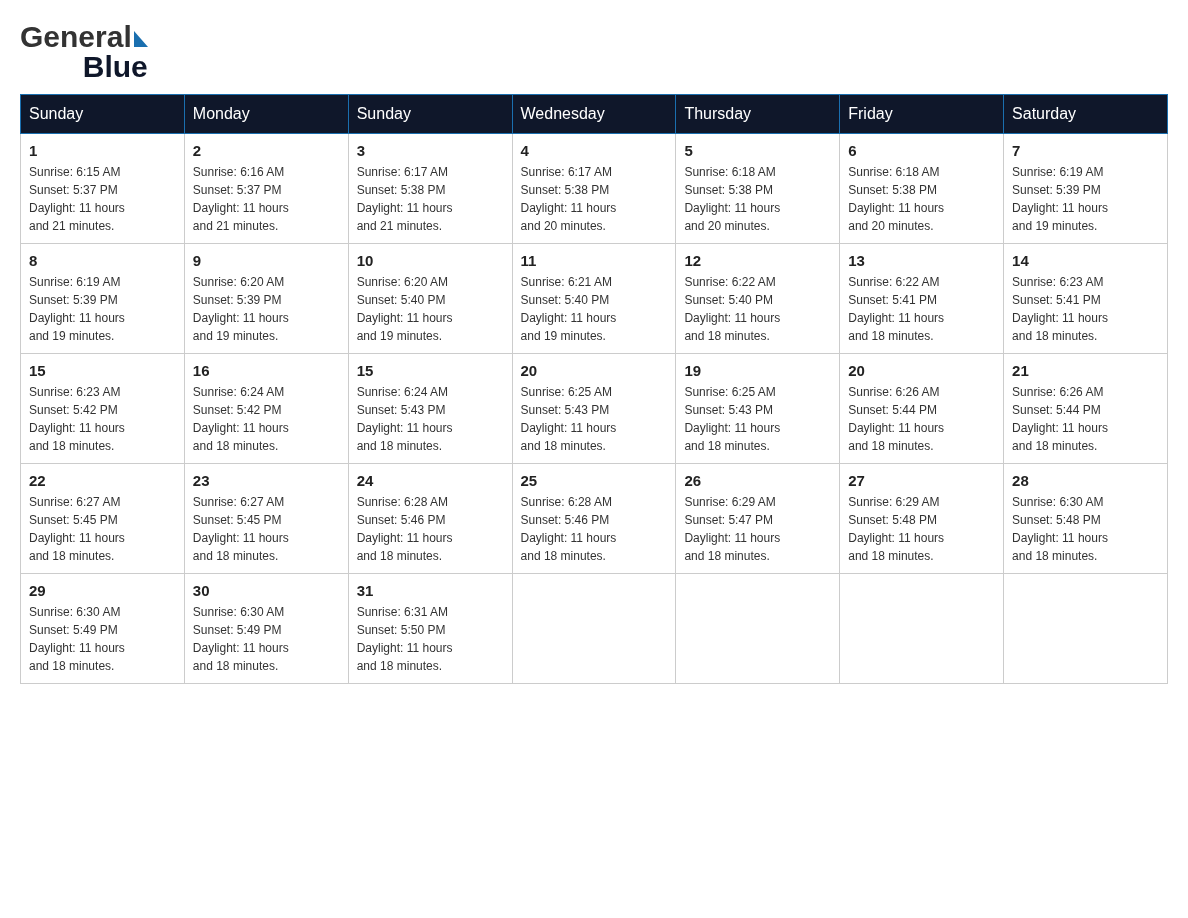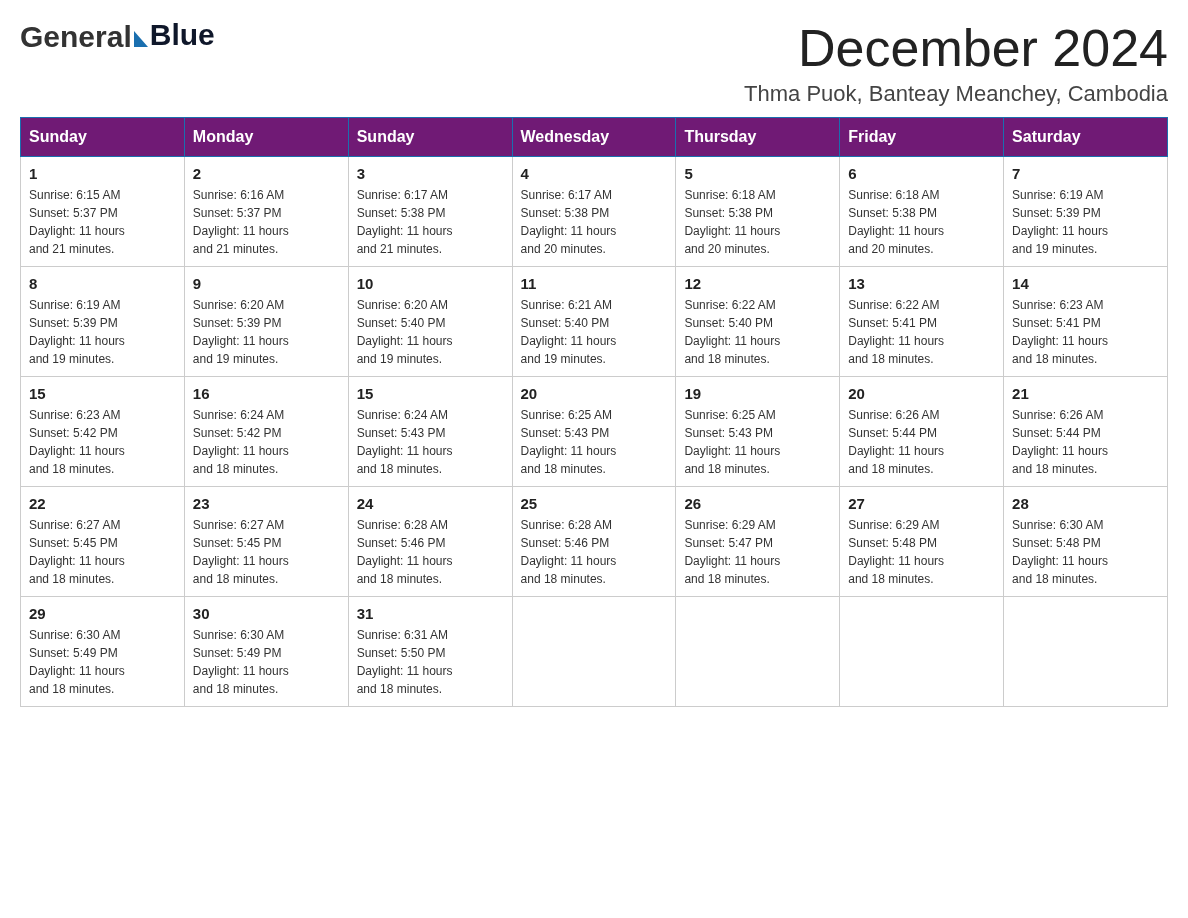--- a/index.html
+++ b/index.html
@@ -11,22 +11,22 @@
       padding: 20px;
     }
     .header-area {
       display: flex;
       justify-content: space-between;
       align-items: flex-start;
       margin-bottom: 10px;
     }
     .logo-container {
       display: flex;
-      flex-direction: row;
-      align-items: center;
+      flex-direction: column;
+      align-items: flex-end;
     }
     .title-area {
       text-align: right;
     }
     .month-title {
       font-size: 52px;
       font-weight: normal;
       color: #222;
       line-height: 1.1;
     }
@@ -34,26 +34,26 @@
       font-size: 22px;
       color: #444;
       margin-top: 4px;
     }
     .calendar-table {
       width: 100%;
       border-collapse: collapse;
       margin-top: 10px;
     }
     .calendar-table th {
-      background-color: #701a75;
+      background-color: #0f172a;
       color: #fff;
       padding: 10px 8px;
       text-align: left;
       font-size: 16px;
-      font-weight: bold;
+      font-weight: normal;
       border: 1px solid #1a6faf;
     }
     .calendar-table td {
       vertical-align: top;
       padding: 8px;
       border: 1px solid #ccc;
       width: 14.28%;
       min-height: 110px;
       font-size: 13px;
       color: #333;
@@ -106,24 +106,20 @@
 <body>
 
 <div>
   <div class="header-area">
     <div class="logo-container">
       <div class="logo-wrapper">
         <span class="logo-general">General</span>
           <span class="logo-arrow"></span>
       </div>
       <span class="logo-blue-text">Blue</span>
-    </div>
-    <div class="title-area">
-      <div class="month-title">December 2024</div>
-      <div class="location-title">Thma Puok, Banteay Meanchey, Cambodia</div>
     </div>
   </div>
 
   <table class="calendar-table">
     <thead>
       <tr>
         <th>Sunday</th>
         <th>Monday</th>
         <th>Sunday</th>
         <th>Wednesday</th>

